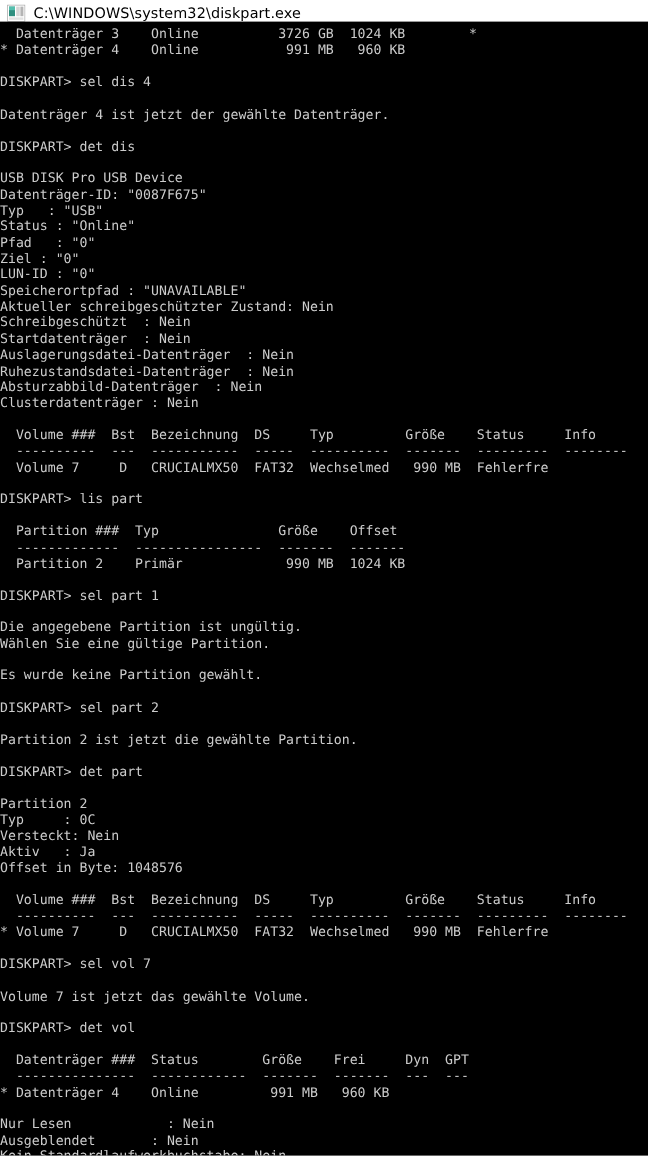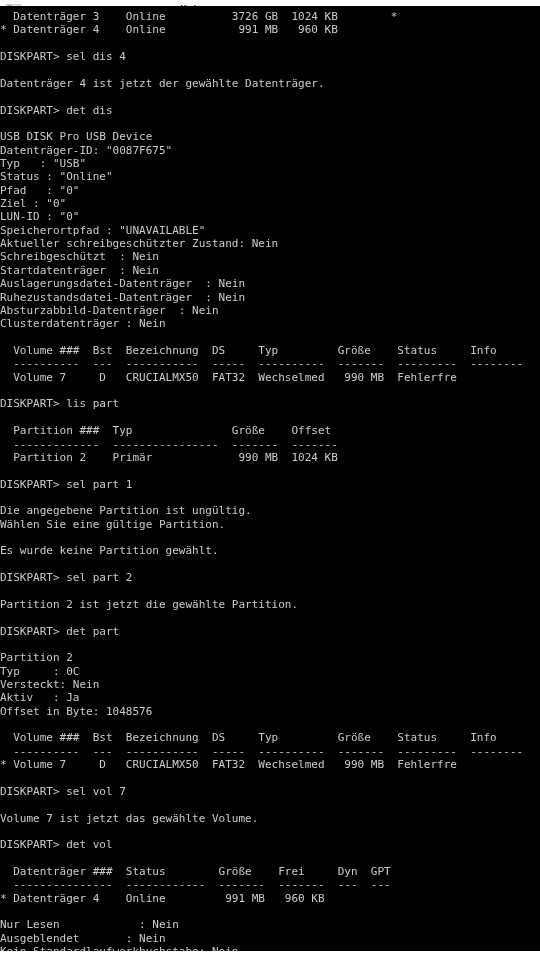--- a/index.html
+++ b/index.html
@@ -40,21 +40,21 @@
     font-size: 12px;
     color: #1c1c1c;
     letter-spacing: 0.1px;
     white-space: nowrap;
     line-height: 14px;
   }
   
   #console {
     position: absolute;
     left: 0;
-    top: 6px;
+    top: 18px;
     width: 540px;
     height: 945px;
     background: #000000;
     overflow: hidden;
   }
   #console-text {
     font-family: "DejaVu Sans Mono", "Liberation Mono", monospace;
     font-size: 11px;
     line-height: 13.36px;
     color: #cccccc;

